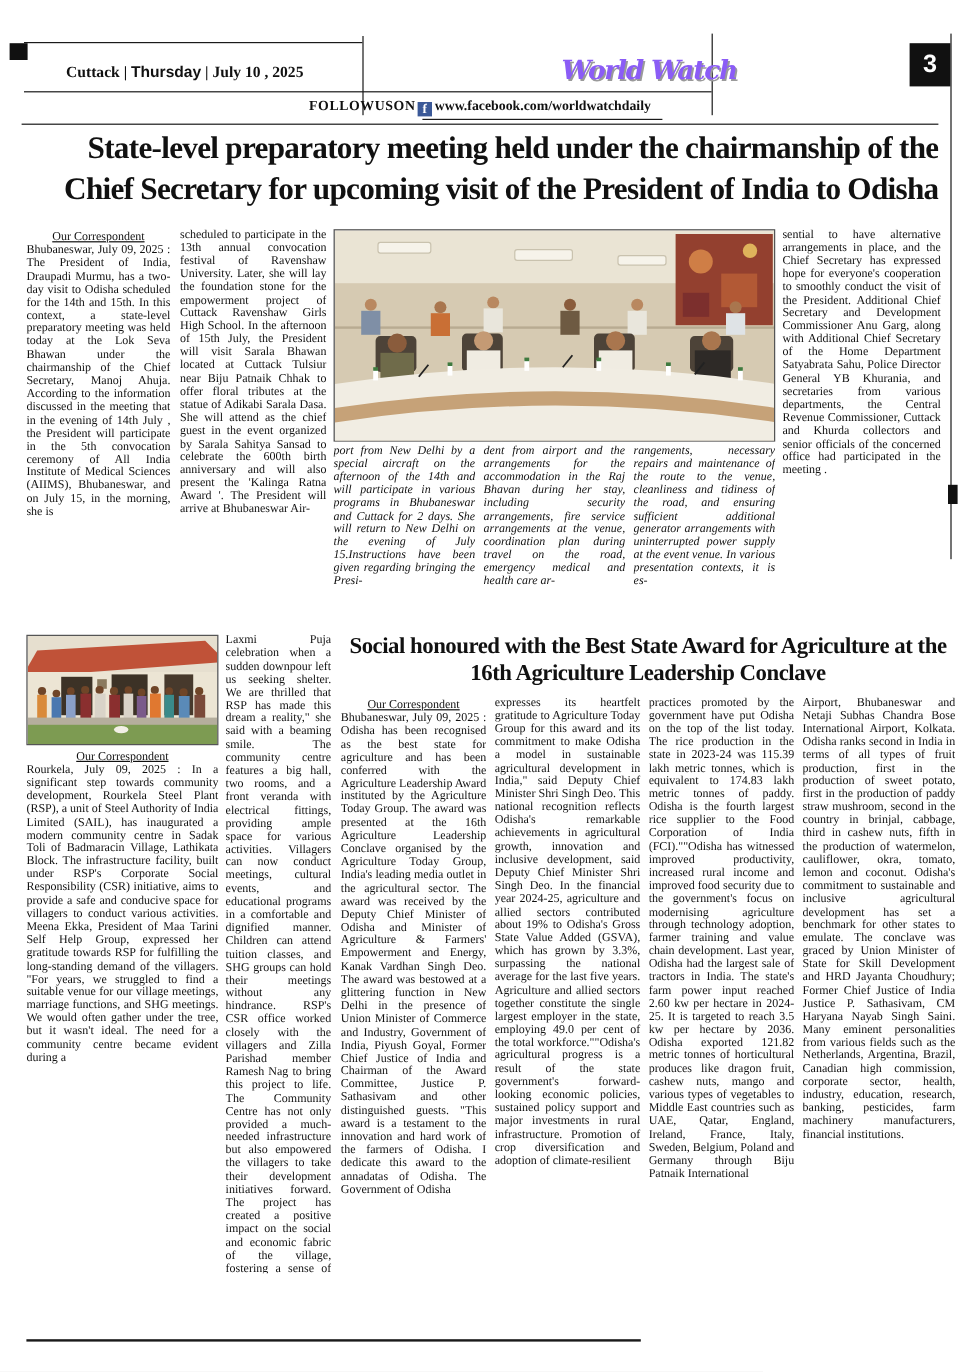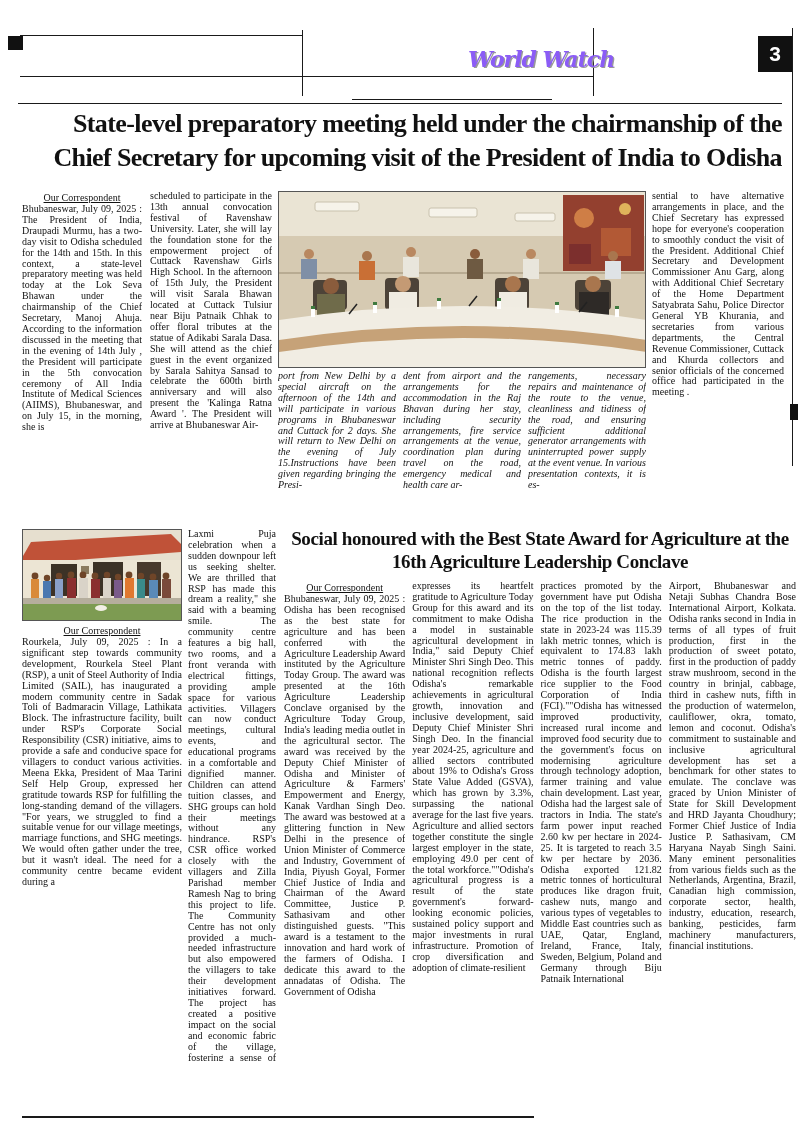--- a/index.html
+++ b/index.html
@@ -92,26 +92,36 @@
 
 <div class="page">
 
   <div class="hdr">
     <div class="edge-sq-left"></div>
     <div class="rule" style="left:20px; top:35px; width:282px;"></div>
     <div class="rule" style="left:20px; top:76px; width:573px;"></div>
     <div class="vrule" style="left:302px; top:30px; height:66px;"></div>
     <div class="vrule" style="left:593px; top:28px; height:68px;"></div>
 
+    <div class="dateline">
+      <span>Cuttack</span>
+      <span>|</span>
+      <span class="day">Thursday</span>
+      <span>|</span>
+      <span>July 10 , 2025</span>
+    </div>
 
     <div class="masthead-logo">World Watch</div>
     <div class="pagenum-box">
       <span>3</span>
     </div>
 
+    <div class="follow-row">
+      <span>FOLLOWUSON</span><span class="fb-icon">f</span><span class="follow-url">www.facebook.com/worldwatchdaily</span>
+    </div>
     <div class="rule" style="left:352px; top:99px; width:200px;"></div>
     <div class="rule" style="left:18px; top:103px; width:764px;"></div>
   </div>
 
   <h1 class="main-headline">State-level preparatory meeting held under the chairmanship of the Chief Secretary for upcoming visit of the President of India to Odisha</h1>
 
   <div class="art1">
     <div class="col a1c">
       <div class="byline">Our Correspondent</div>
       <span>Bhubaneswar, July 09, 2025 : The President of India, Draupadi Murmu, has a two-day visit to Odisha scheduled for the 14th and 15th. In this context, a state-level preparatory meeting was held today at the Lok Seva Bhawan under the chairmanship of the Chief Secretary, Manoj Ahuja. According to the information discussed in the meeting that in the evening of 14th July , the President will participate in the 5th convocation ceremony of All India Institute of Medical Sciences (AIIMS), Bhubaneswar, and on July 15, in the morning, she is</span>

